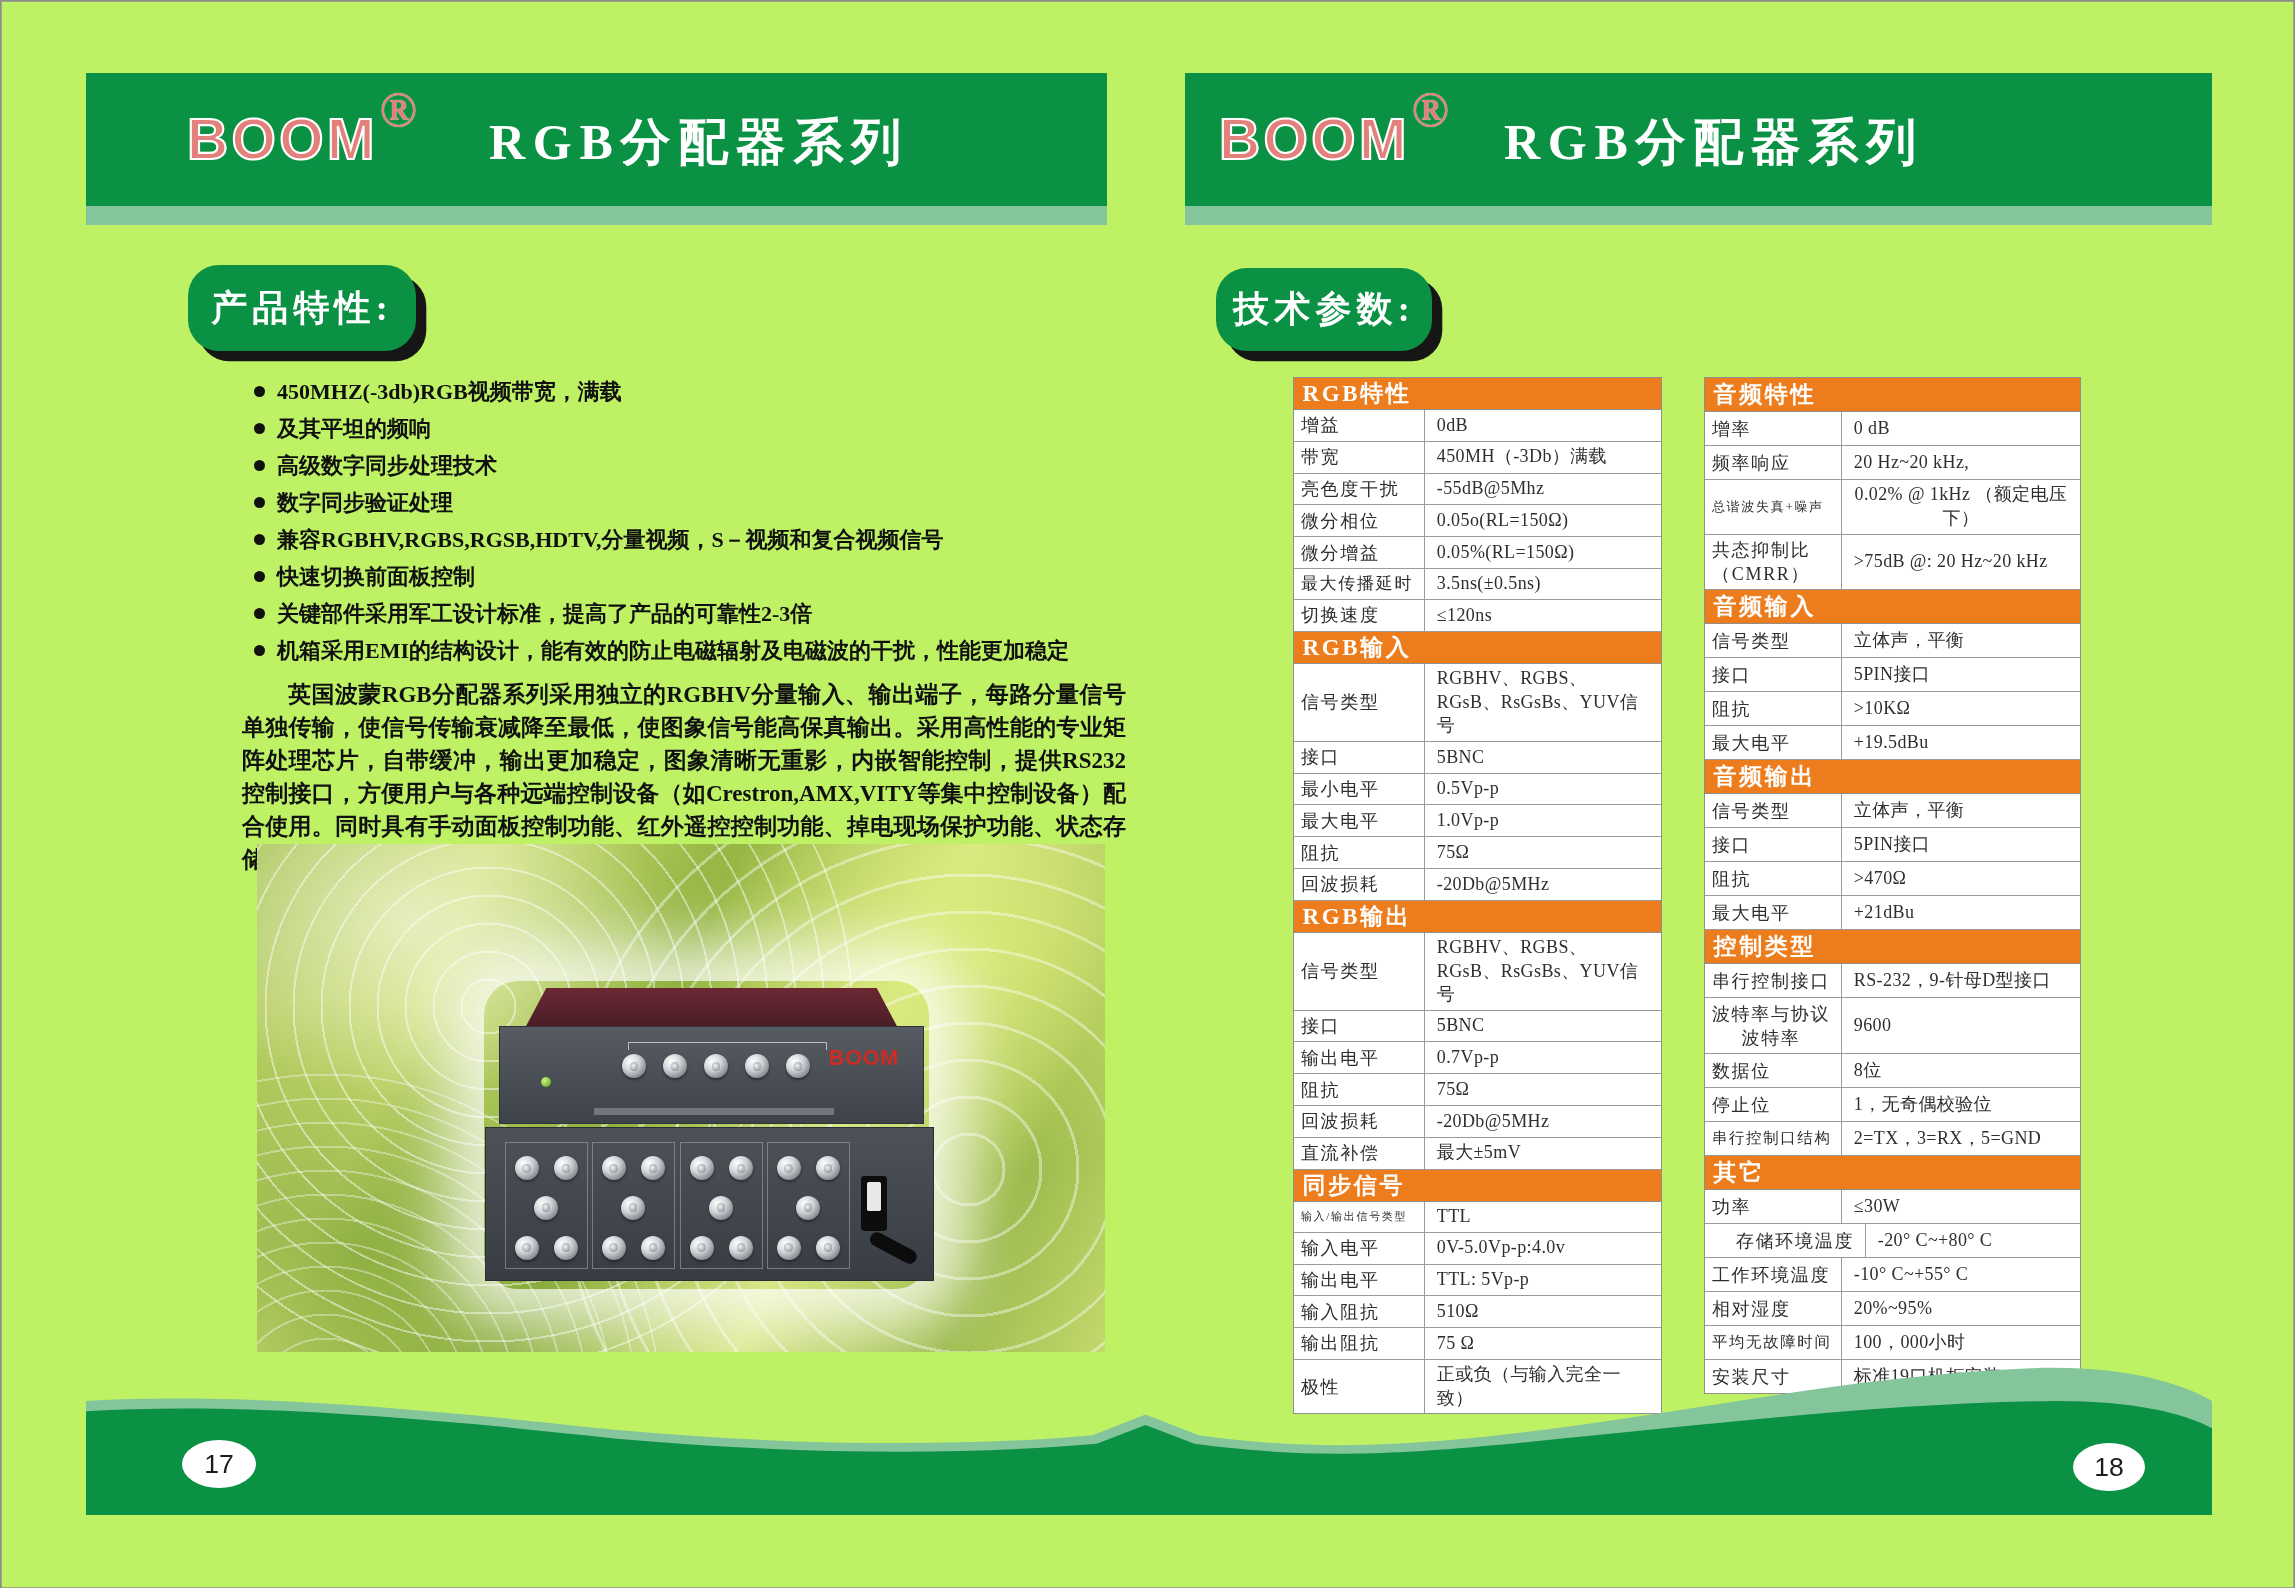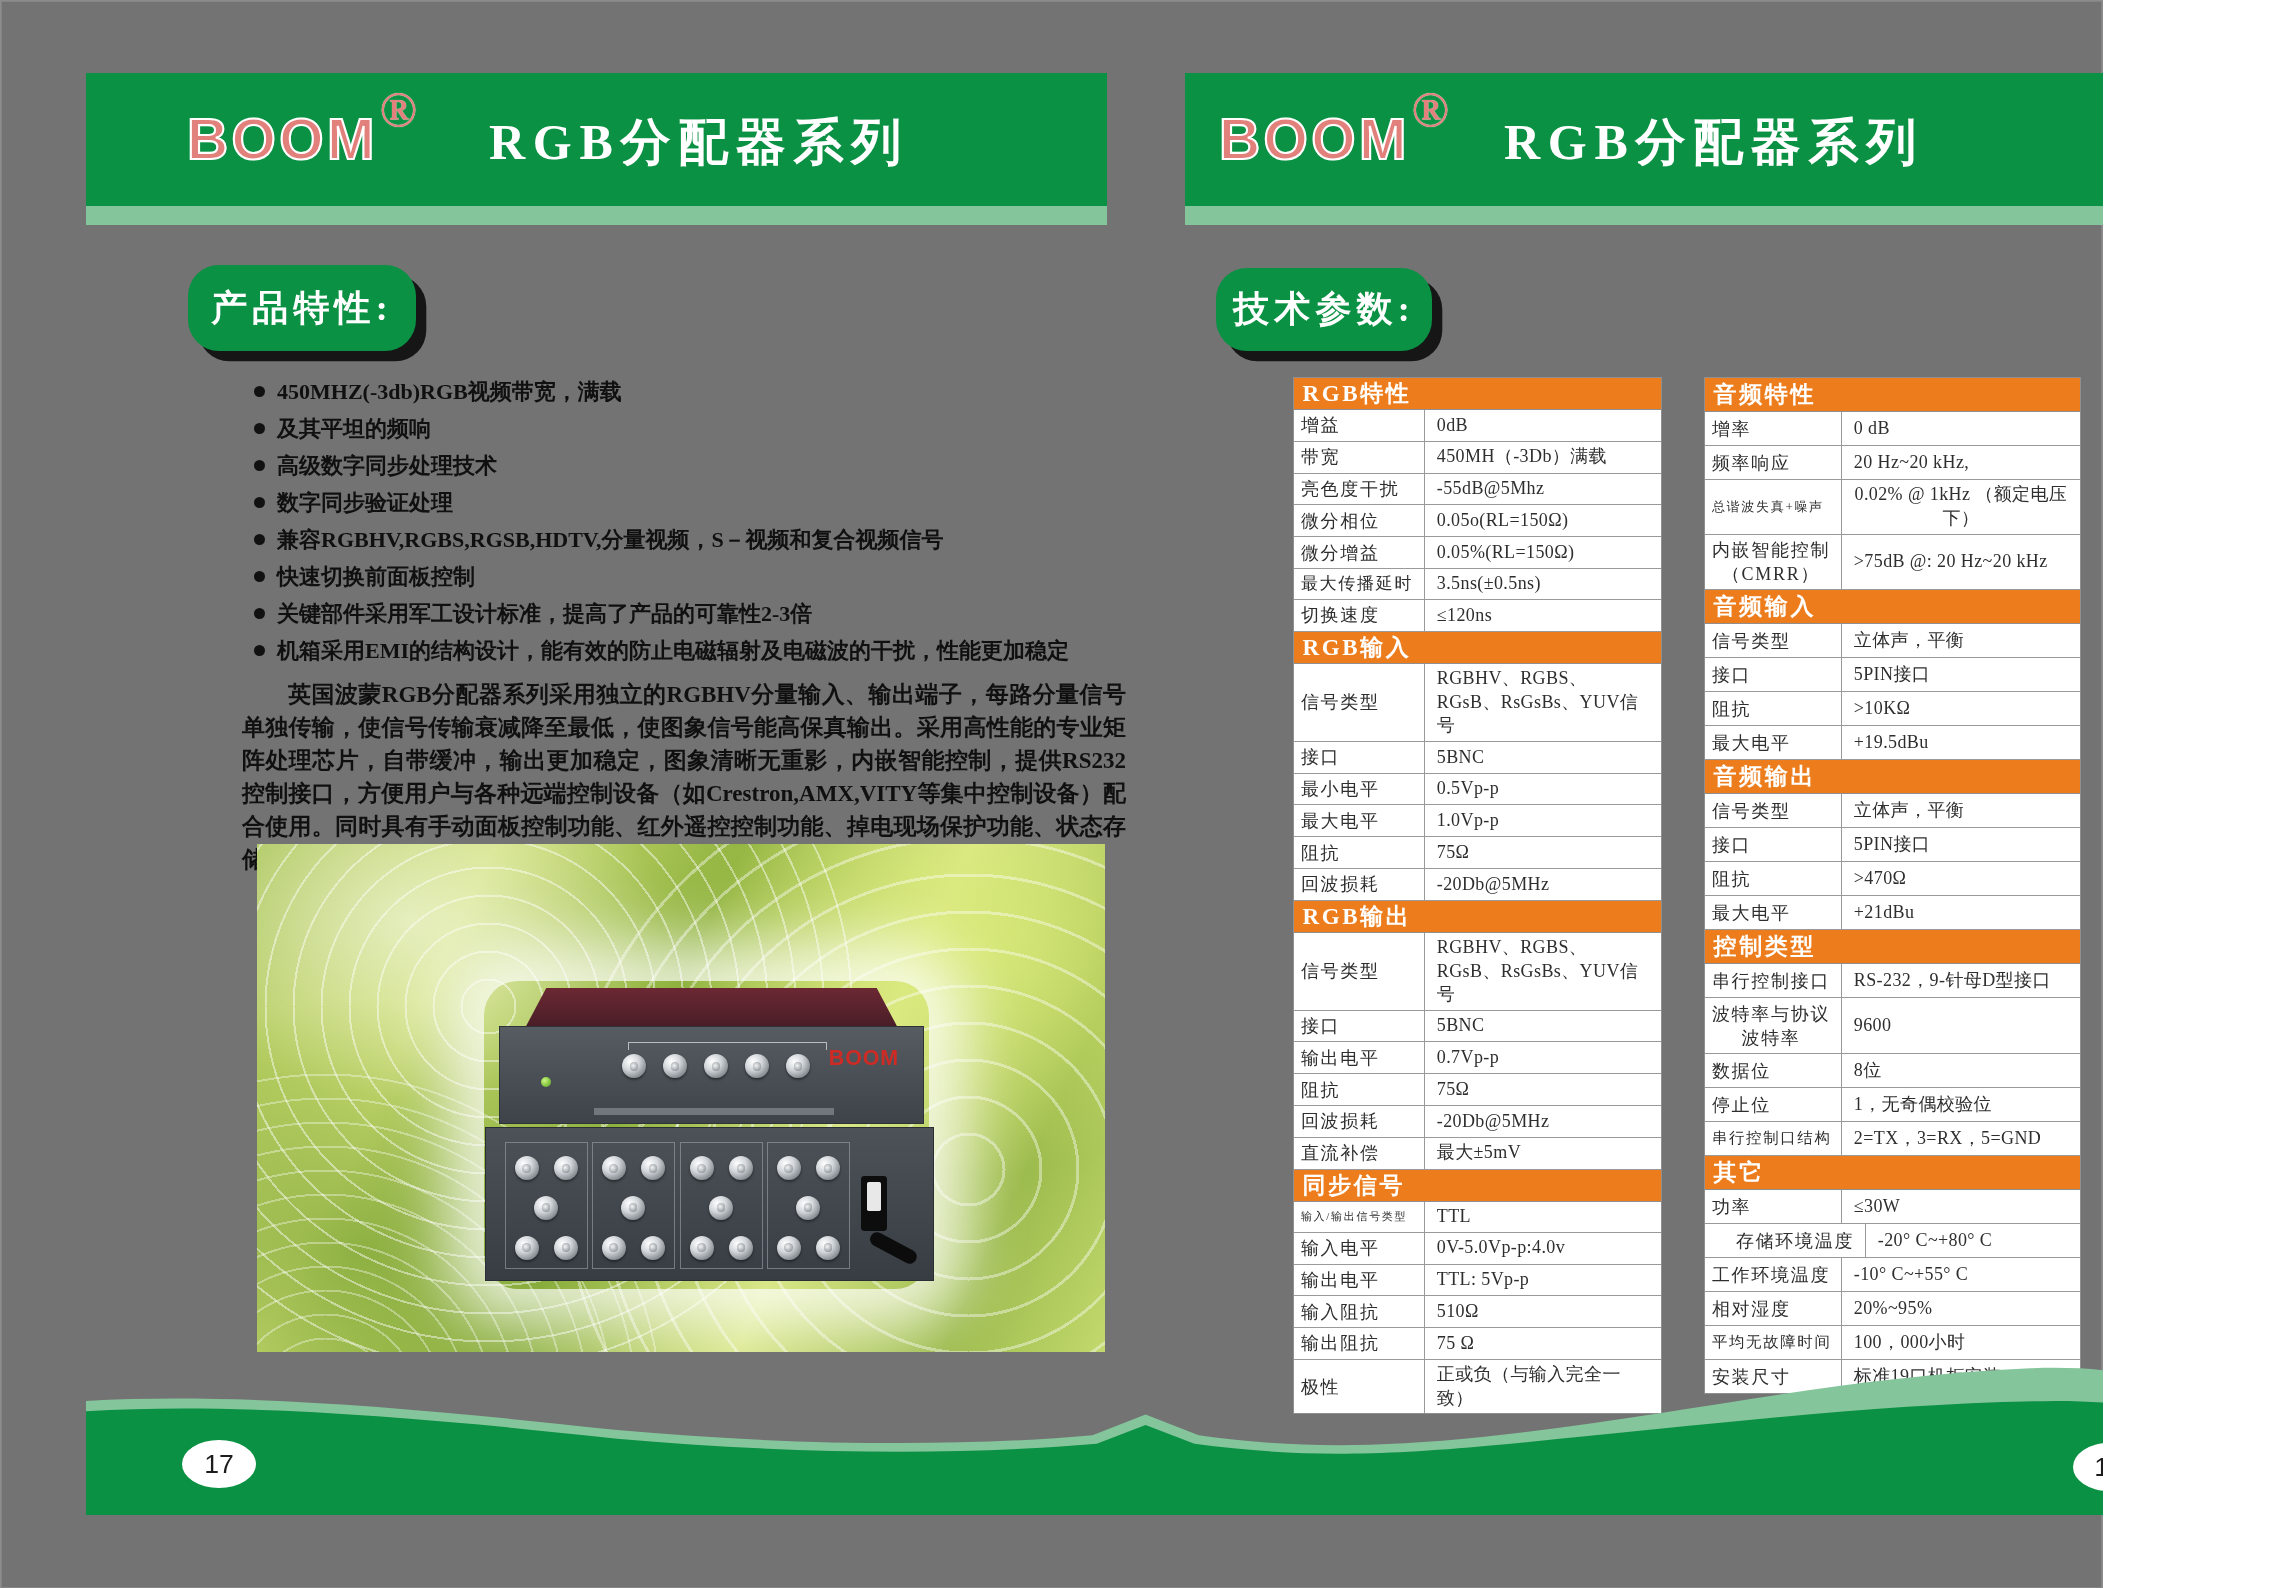--- a/index.html
+++ b/index.html
@@ -1,17 +1,17 @@
 <!DOCTYPE html>
 <html style="font-size:13.7px"><head>
 <meta charset="utf-8">
 <style>
   html,body{margin:0;padding:0;background:#ffffff;}
   .canvas{
-    position:relative;width:2103px;height:1589px;background:#737373;overflow:hidden;
+    position:relative;width:2295px;height:1589px;background:#bef264;overflow:hidden;
     box-shadow:inset 0 0 0 1.7px #8c8c8c;
     font-family:"Liberation Serif","DejaVu Serif",serif;
   }
   
   .banner{position:absolute;top:73px;height:133px;background:#0a9143;}
   .banner.left{left:86px;width:1021px;}
   .banner.right{left:1185px;width:1027px;}
   .banner-strip{position:absolute;top:206px;height:19px;background:#85c59c;}
   .banner-strip.left{left:86px;width:1021px;}
   .banner-strip.right{left:1185px;width:1027px;}
@@ -362,21 +362,21 @@
       </div>
       <div class="spec-row">
         <div class="spec-label" style="font-size: 18px;">频率响应</div>
         <div class="spec-value">20 Hz~20 kHz,</div>
       </div>
       <div class="spec-row">
         <div class="spec-label" style="font-size: 13px;">总谐波失真+噪声</div>
         <div class="spec-value">0.02% @ 1kHz （额定电压下）</div>
       </div>
       <div class="spec-row">
-        <div class="spec-label" style="font-size: 18px;">内嵌智能控制
+        <div class="spec-label" style="font-size: 18px;">共态抑制比
 （CMRR）</div>
         <div class="spec-value">&gt;75dB @: 20 Hz~20 kHz</div>
       </div>
       <div class="spec-header">音频输入</div>
       <div class="spec-row">
         <div class="spec-label" style="font-size: 18px;">信号类型</div>
         <div class="spec-value">立体声，平衡</div>
       </div>
       <div class="spec-row">
         <div class="spec-label" style="font-size: 18px;">接口</div>

